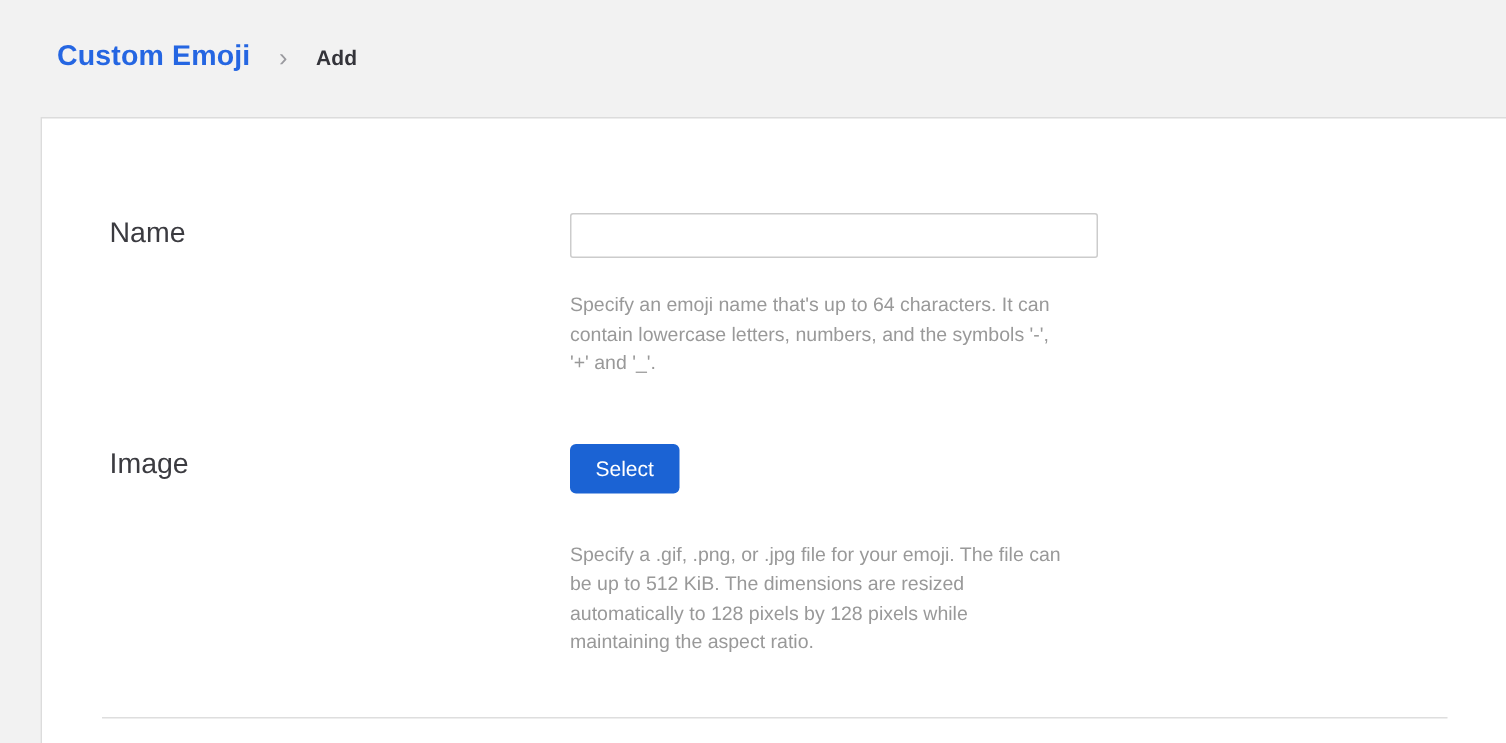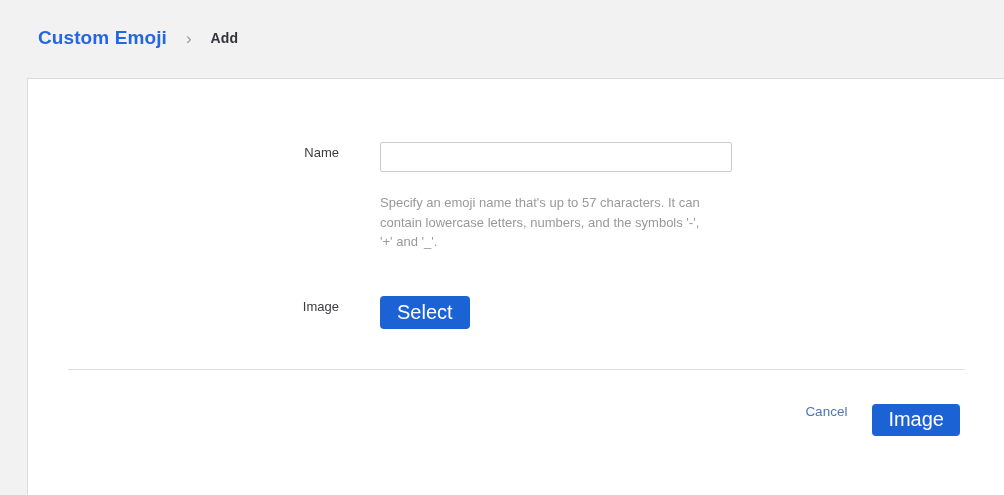--- a/index.html
+++ b/index.html
@@ -43,24 +43,23 @@
     width: 979px;
     height: 428px;
     background: var(--card-bg, #ffffff);
     border: 1px solid var(--card-border, #dcdcdc);
   }
   .form { padding: 43px 30px 0 30px; }
   .row { display: flex; }
   .label-col {
     width: 292px;
     flex: 0 0 292px;
-    text-align: right;
     padding-right: 26px;
     padding-top: 8px;
-    font-size: 13px;
+    font-size: 19px;
     color: var(--label, #3b3b40);
   }
   .field-col { width: 352px; flex: 0 0 352px; }
   .text-input {
     width: 352px;
     height: 30px;
     border: 1px solid var(--input-border, #cccccc);
     border-radius: 2px;
     padding: 0 10px;
     font-size: 14px;
@@ -78,21 +77,21 @@
   }
   .help-image { margin-top: 26px; }
   .row-name { margin-bottom: 24px; }
   .btn {
     display: inline-block;
     border: none;
     border-radius: 4px;
     background: var(--primary, #1b63d4);
     color: var(--primary-text, #ffffff);
     font-family: "Liberation Sans", sans-serif;
-    font-size: 20px;
+    font-size: 14px;
     cursor: pointer;
   }
   .btn-select { height: 33px; padding: 0 17px; }
   .divider {
     border: none;
     border-top: 1px solid var(--divider, #dedede);
     margin-top: 30px;
   }
   .footer {
     margin-top: 29px;
@@ -118,30 +117,34 @@
   <span class="crumb-current">Add</span>
 </div>
 
 <div class="card">
   <div class="form">
 
     <div class="row row-name">
       <label class="label-col">Name</label>
       <div class="field-col">
         <input class="text-input" type="text" value="" style="">
-        <div class="help">Specify an emoji name that's up to 57 characters. It can
+        <div class="help">Specify an emoji name that's up to 64 characters. It can
 contain lowercase letters, numbers, and the symbols '-',
 '+' and '_'.</div>
       </div>
     </div>
 
     <div class="row">
       <label class="label-col">Image</label>
       <div class="field-col">
         <button class="btn btn-select">Select</button>
+        <div class="help help-image">Specify a .gif, .png, or .jpg file for your emoji. The file can
+be up to 512 KiB. The dimensions are resized
+automatically to 128 pixels by 128 pixels while
+maintaining the aspect ratio.</div>
       </div>
     </div>
 
     <hr class="divider">
 
     <div class="footer">
       <a class="cancel-link">Cancel</a>
       <button class="btn btn-save">Image</button>
     </div>
 

